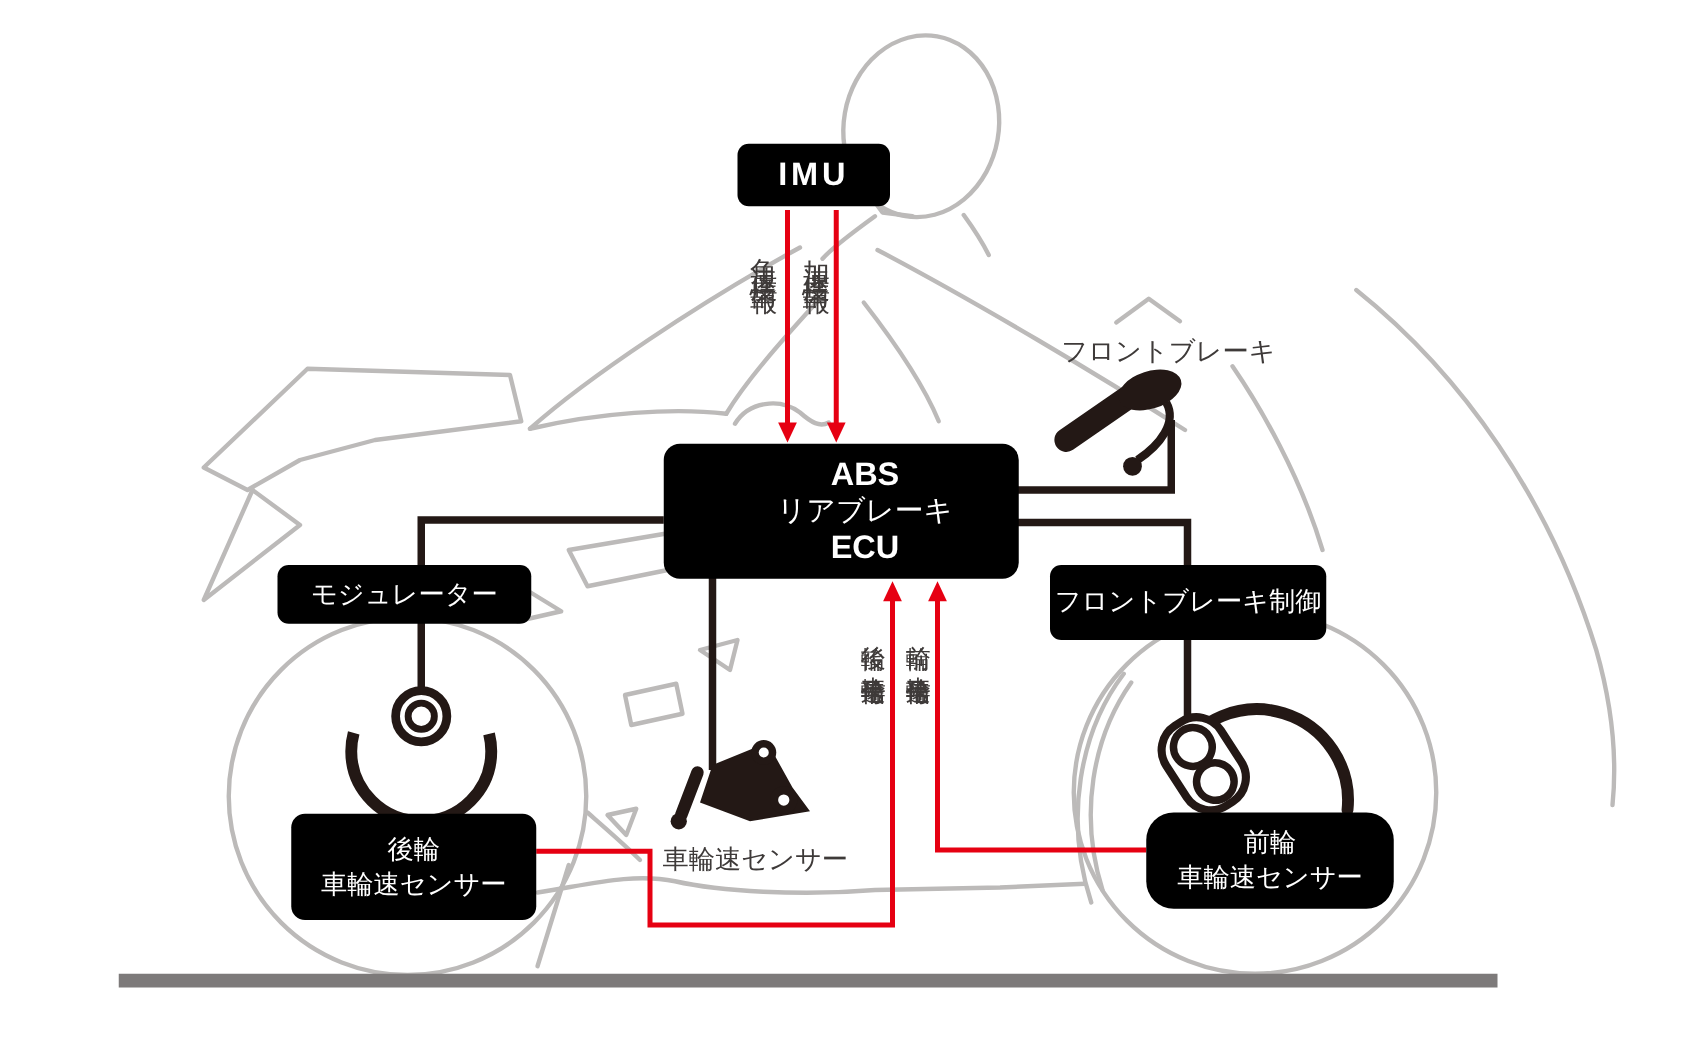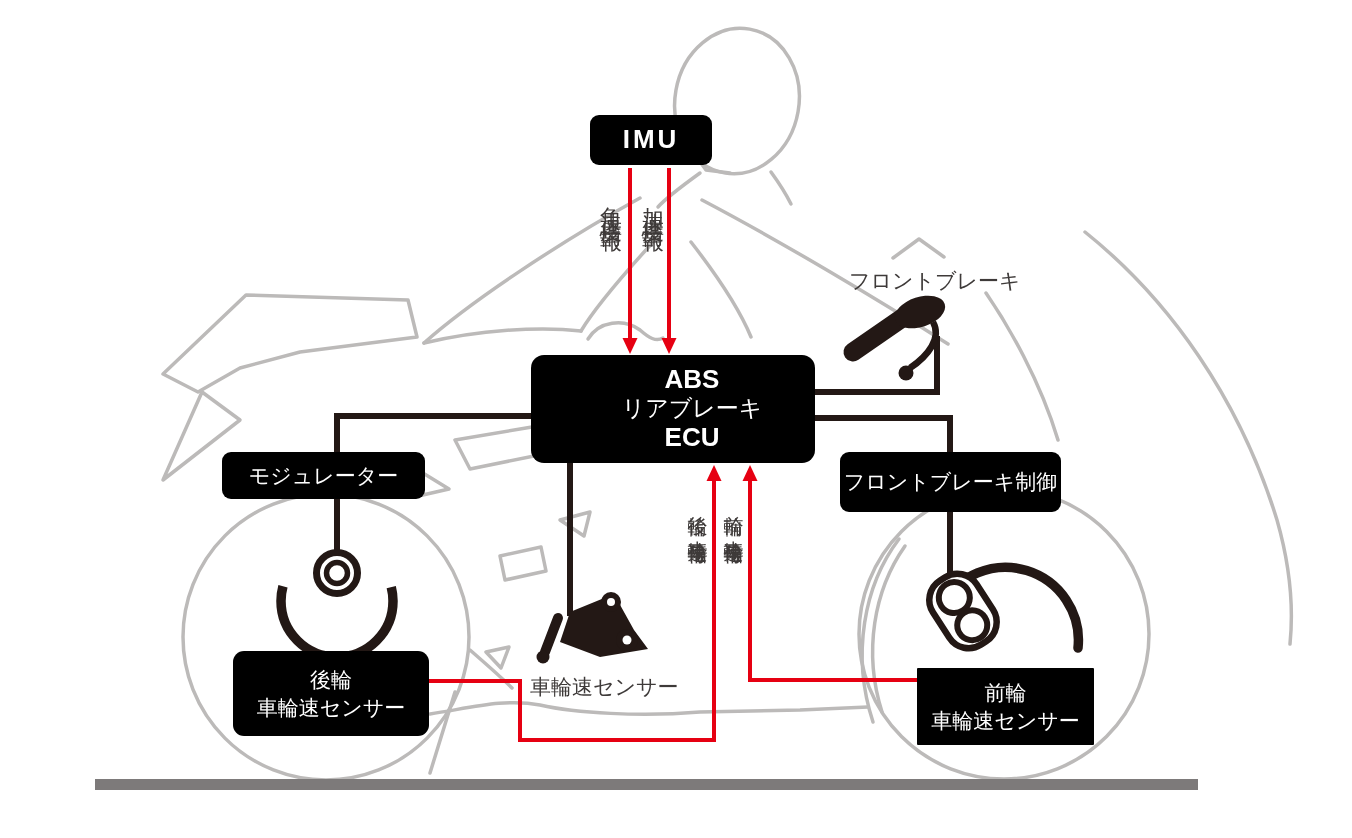--- a/index.html
+++ b/index.html
@@ -23,21 +23,21 @@
     text-align:center;
     line-height:1.3;
   }
   .node-imu{left:590px;top:115px;width:122px;height:50px;font-size:26px;font-weight:bold;letter-spacing:3px;}
   .node-abs{left:531px;top:355px;width:246px;height:108px;border-radius:13px;padding-left:38px;}
   .node-abs .b{font-size:26px;font-weight:bold;line-height:1.15;}
   .node-abs .m{font-size:23px;line-height:1.2;}
   .node-rearctl{left:222px;top:452px;width:203px;height:47px;font-size:21px;}
   .node-frontctl{left:840px;top:452px;width:221px;height:60px;font-size:21px;}
   .node-rearsensor{left:233px;top:651px;width:196px;height:85px;font-size:21px;border-radius:11px;}
-  .node-frontsensor{left:917px;top:650px;width:177px;height:77px;font-size:21px;border-radius:1px;margin-top:18px;}
+  .node-frontsensor{left:917px;top:650px;width:198px;height:77px;font-size:21px;border-radius:22px;}
   .lbl{
     position:absolute;
     color:#3e3a39;
     font-size:21px;
     text-align:center;
     white-space:nowrap;
   }
   .lbl-frontbrake{left:825px;top:267px;width:150px;margin-left:24px;}
   .lbl-rearbrake{left:530px;top:673px;width:135px;}
   .vlbl{

